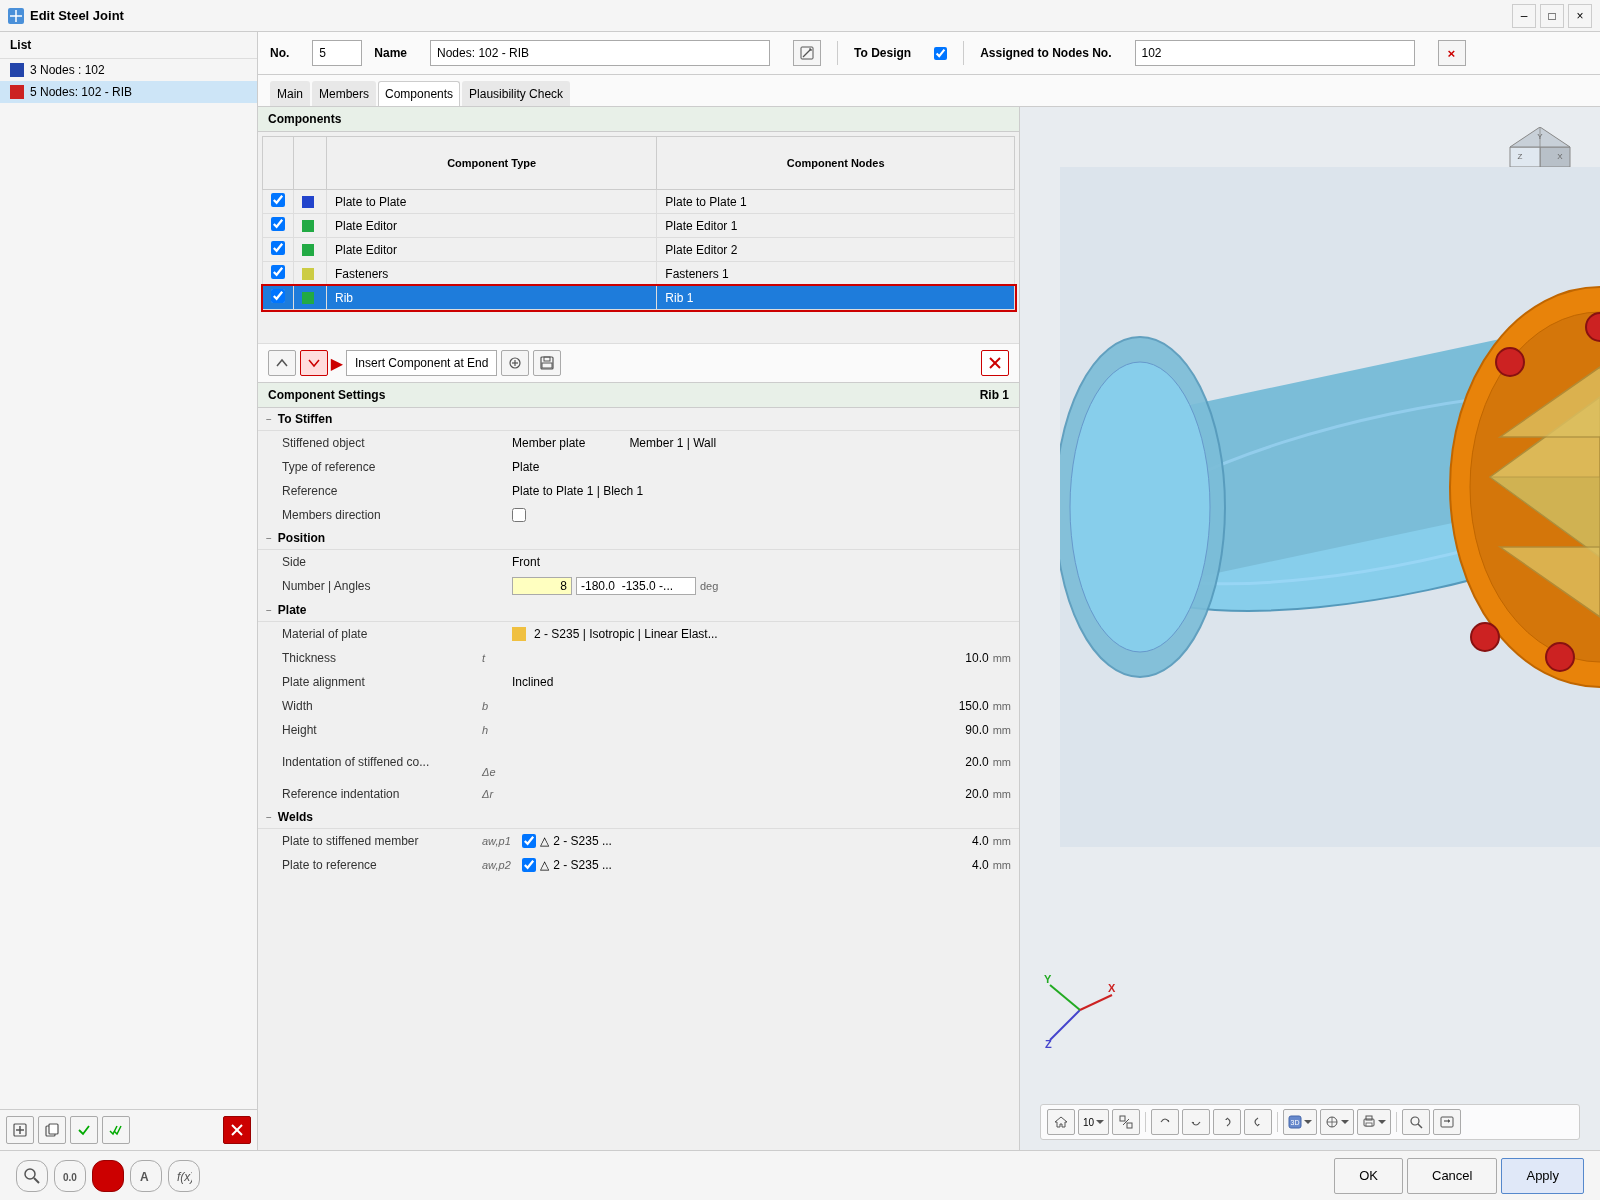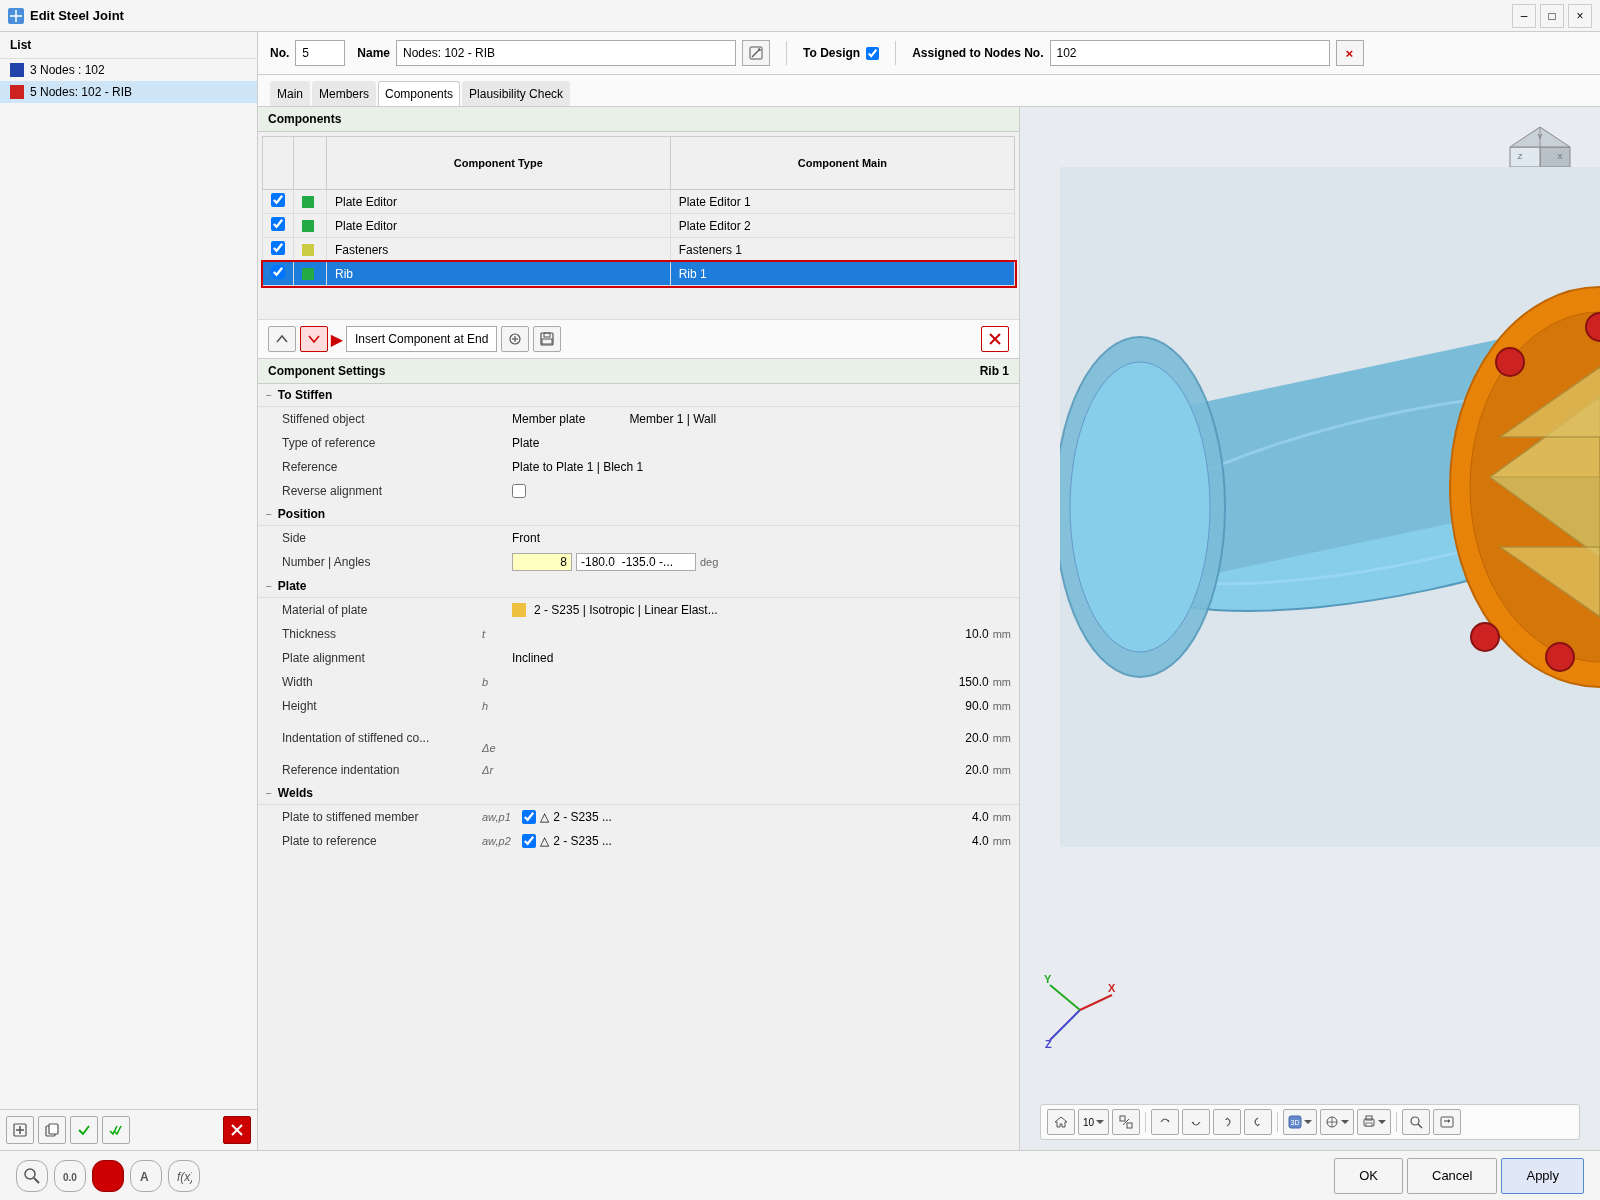--- a/index.html
+++ b/index.html
@@ -31,21 +31,21 @@
     .list-color-box { width: 14px; height: 14px; flex-shrink: 0; }
     .left-panel-bottom { margin-top: auto; border-top: 1px solid #ccc; padding: 6px; display: flex; gap: 4px; align-items: center; }
     .icon-btn { width: 28px; height: 28px; border: 1px solid #aaa; background: #f5f5f5; cursor: pointer; display: flex; align-items: center; justify-content: center; font-size: 13px; border-radius: 2px; }
     .icon-btn.red { background: #c00; color: white; border-color: #900; }
 
     
     .right-main { flex: 1; display: flex; flex-direction: column; overflow: hidden; }
 
     
     .top-fields { display: flex; align-items: center; gap: 12px; padding: 8px 12px; border-bottom: 1px solid #ccc; background: #fafafa; }
-    .field-group { display: flex; align-items: center; gap: 6px; }
+    .field-group { display: flex; align-items: center; gap: 23px; }
     .field-label { font-weight: 600; font-size: 12px; }
     .field-input { border: 1px solid #aaa; padding: 3px 6px; height: 26px; font-size: 12px; background: white; }
     .field-input-wide { width: 340px; }
     .field-input-narrow { width: 50px; }
     .edit-btn { width: 28px; height: 26px; border: 1px solid #aaa; background: #f5f5f5; cursor: pointer; display: flex; align-items: center; justify-content: center; }
 
     
     .tabs { display: flex; padding: 6px 12px 0; background: #fafafa; border-bottom: 1px solid #ccc; }
     .tab { padding: 5px 6px; border: 1px solid transparent; border-bottom: none; cursor: pointer; font-size: 12px; background: #e8e8e8; margin-right: 2px; border-radius: 3px 3px 0 0; }
     .tab.active { background: white; border-color: #ccc; border-bottom-color: white; position: relative; z-index: 1; }
@@ -230,24 +230,30 @@
       <div class="left-content">
 
         <div class="section-header">Components</div>
         <div class="table-wrapper">
           <table class="components-table">
             <thead>
               <tr>
                 <th style="width:30px;"></th>
                 <th style="width:30px;"></th>
                 <th>Component Type</th>
-                <th>Component Main</th>
+                <th>Component Nodes</th>
               </tr>
             </thead>
             <tbody>
+              <tr>
+                <td><input type="checkbox" checked="" class="comp-checkbox" style=""></td>
+                <td><span class="comp-color" style="background:#2244cc;"></span></td>
+                <td>Plate to Plate</td>
+                <td>Plate to Plate 1</td>
+              </tr>
               <tr>
                 <td><input type="checkbox" checked="" class="comp-checkbox" style=""></td>
                 <td><span class="comp-color" style="background:#22aa44;"></span></td>
                 <td>Plate Editor</td>
                 <td>Plate Editor 1</td>
               </tr>
               <tr>
                 <td><input type="checkbox" checked="" class="comp-checkbox" style=""></td>
                 <td><span class="comp-color" style="background:#22aa44;"></span></td>
                 <td>Plate Editor</td>
@@ -335,21 +341,21 @@
           </div>
         </div>
         <div class="prop-row">
           <span class="prop-label">Reference</span>
           <span class="prop-symbol"></span>
           <div class="prop-value">
             <span class="prop-value-text">Plate to Plate 1 | Blech 1</span>
           </div>
         </div>
         <div class="prop-row">
-          <span class="prop-label">Reverse alignment</span>
+          <span class="prop-label">Members direction</span>
           <span class="prop-symbol"></span>
           <div class="prop-value">
             <input type="checkbox" class="prop-checkbox" style="">
           </div>
         </div>
 
         <div class="group-header">
           <span class="collapse-icon">−</span>
           <span class="group-title">Position</span>
         </div>

